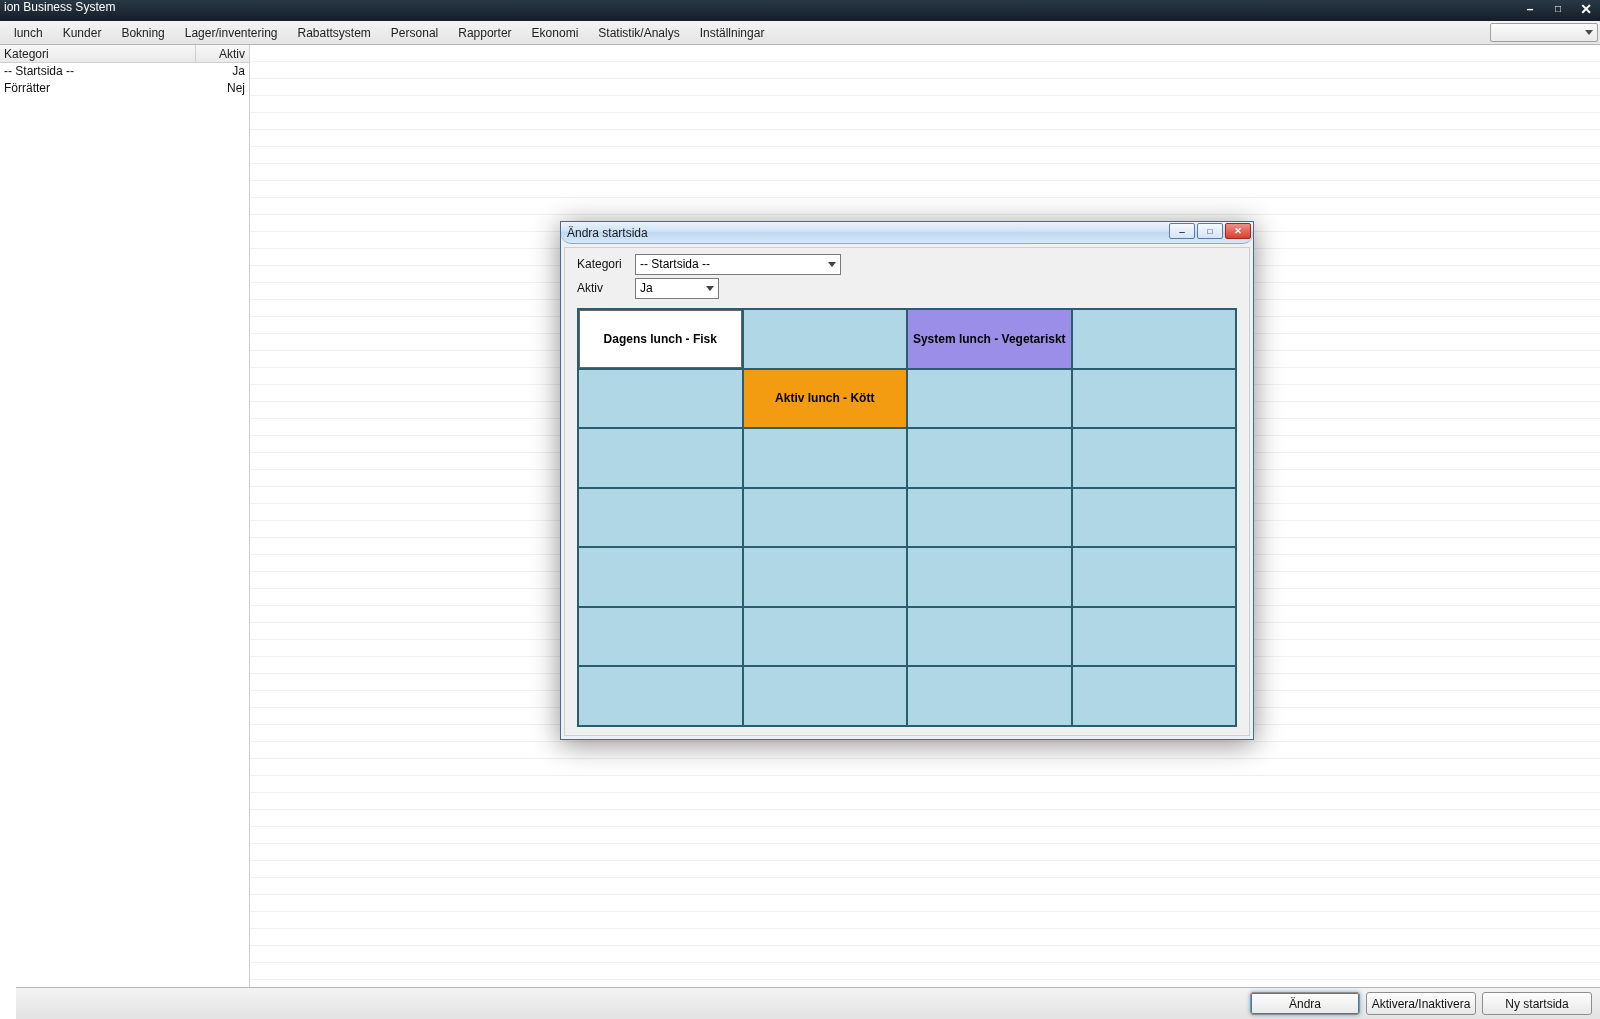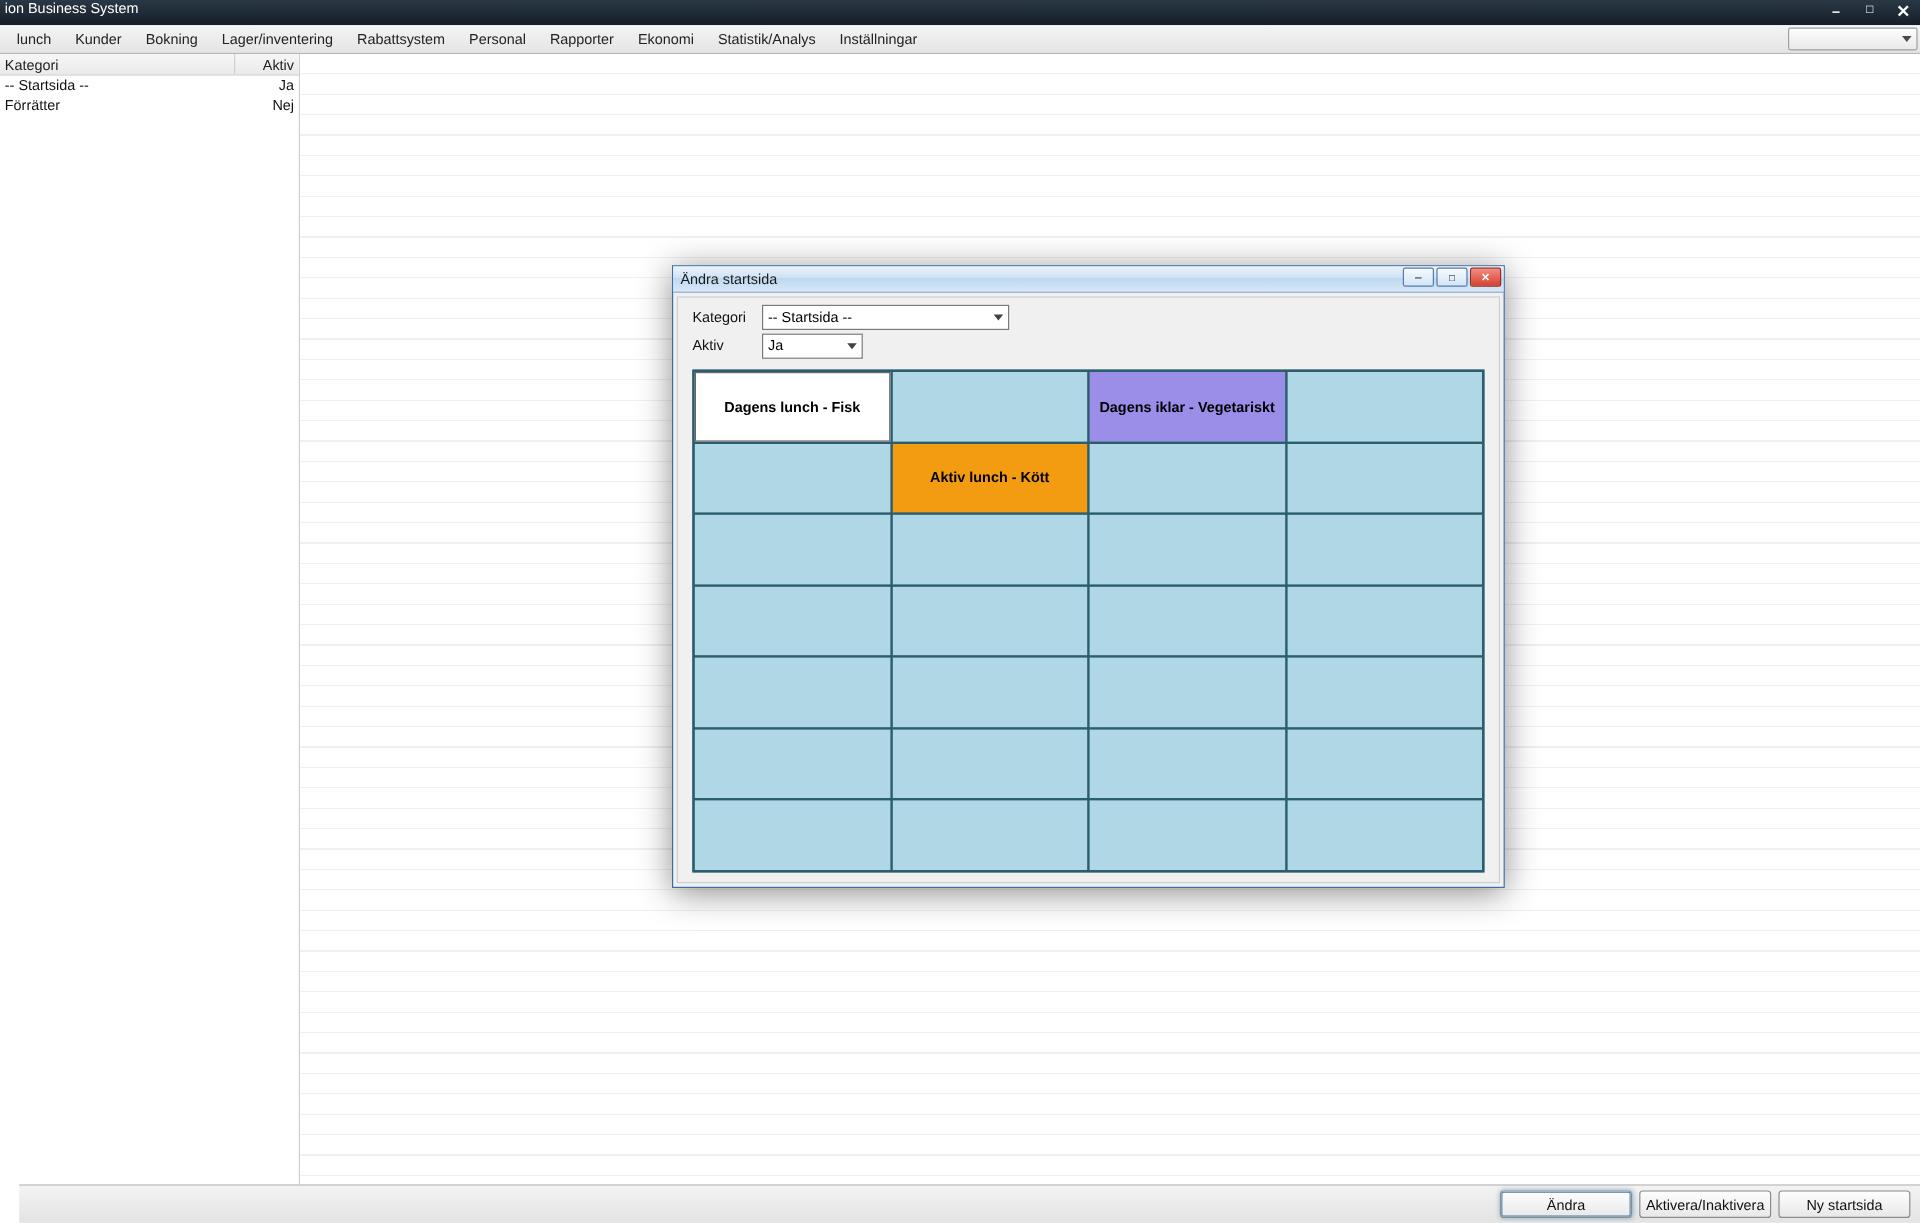--- a/index.html
+++ b/index.html
@@ -120,20 +120,21 @@
     border:1px solid #3c6ea5;
     background:#f0f0f0;
     display:flex; flex-direction:column;
   }
   .dlg-titlebar{
     height:22px;
     background:linear-gradient(to bottom,#eaf3fc 0%,#cfe2f5 45%,#bdd7ef 46%,#d7e8f9 100%);
     border-bottom:1px solid #8fa9c8;
     display:flex; align-items:center; justify-content:space-between;
     padding-left:6px;
+    border-radius:10px;
   }
   .dlg-titlebar .t { color:#1a1a1a; }
   .dlg-titlebar .ctrls { display:flex; height:100%; }
   .dlg-titlebar .ctrls span{
     width:26px; height:16px; margin-top:1px; margin-right:2px;
     border:1px solid #5a7da8; border-radius:2px;
     display:flex; align-items:center; justify-content:center;
     background:linear-gradient(to bottom,#f6fafe,#d2e4f6);
   }
   .dlg-titlebar .ctrls .min::before{content:"\2013"; font-size:10px;}
@@ -253,21 +254,21 @@
           <div class="field-row">
             <label>Aktiv</label>
             <div class="combo small">
               <span>Ja</span>
             </div>
           </div>
 
           <div class="grid" id="grid">
               <div class="cell white">Dagens lunch - Fisk</div>
               <div class="cell"></div>
-              <div class="cell purple">Dagens iklar - Vegetariskt</div>
+              <div class="cell purple">System lunch - Vegetariskt</div>
               <div class="cell"></div>
               <div class="cell"></div>
               <div class="cell orange">Aktiv lunch - Kött</div>
               <div class="cell"></div>
               <div class="cell"></div>
               <div class="cell"></div>
               <div class="cell"></div>
               <div class="cell"></div>
               <div class="cell"></div>
               <div class="cell"></div>

